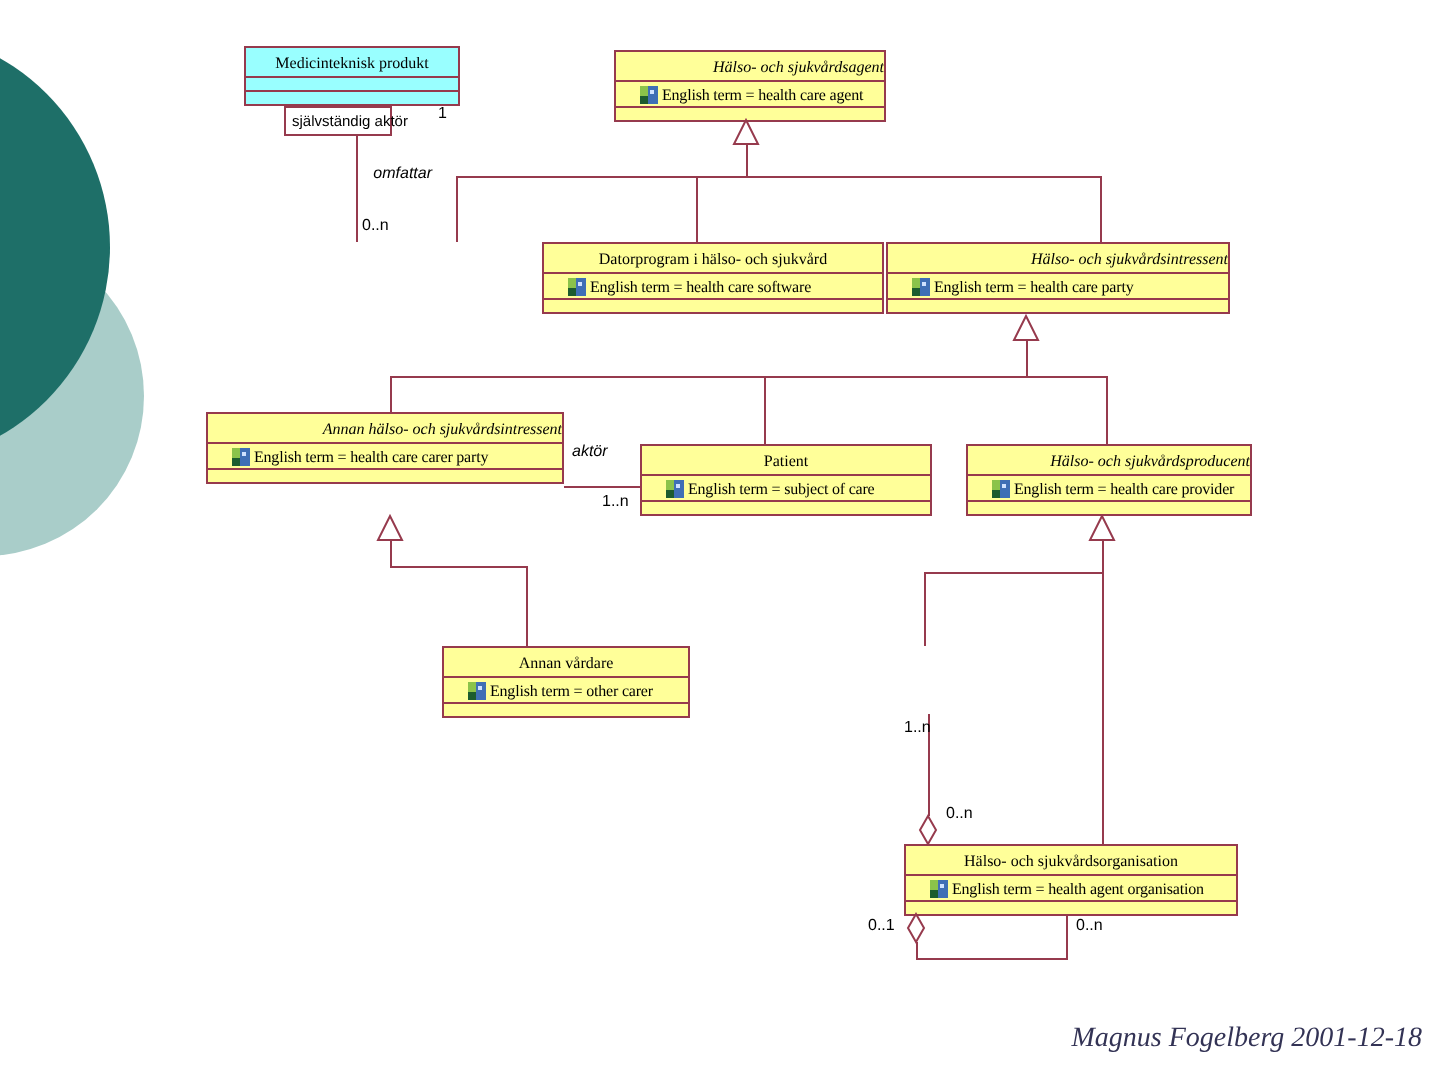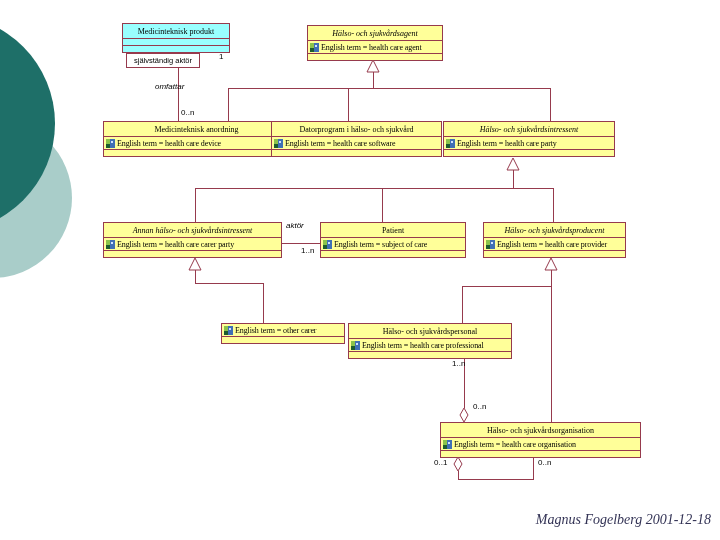--- a/index.html
+++ b/index.html
@@ -17,23 +17,23 @@
   .circle{position:absolute;border-radius:50%;}
   .circle.light{left:-88px;top:118px;width:160px;height:160px;background:#a9cdc9;z-index:1;}
   .circle.dark{left:-162px;top:15px;width:217px;height:217px;background:#1e6f68;z-index:2;}
 
   
   .cbox{position:absolute;background:var(--yellow);border:1px solid var(--maroon);
         box-sizing:border-box;z-index:5;font-family:Liberation Serif, serif;}
   .cbox.cyan{background:var(--cyan);}
   .ctitle{font-size:8px;line-height:13px;height:13px;text-align:center;
           border-bottom:1px solid var(--maroon);white-space:nowrap;overflow:hidden;padding-top:1px;}
-  .ctitle.abstract{font-style:italic;}
+  .ctitle.abstract{font-style:italic;text-align:right;}
   .cattr{height:12px;border-bottom:1px solid var(--maroon);display:flex;align-items:center;
-         gap:2px;padding:0 2px;font-size:8px;white-space:nowrap;overflow:hidden;}
+         gap:2px;padding:0 12px;font-size:8px;white-space:nowrap;overflow:hidden;}
   .cempty{height:6px;}
   .cempty.tall{height:6px;border-bottom:1px solid var(--maroon);}
   .aicon{width:9px;height:9px;flex:0 0 9px;display:inline-block;}
   .aterm{white-space:nowrap;letter-spacing:-0.1px;}
 
   .rolebox{position:absolute;background:#ffffff;border:1px solid var(--maroon);
            box-sizing:border-box;font-size:7.5px;line-height:13px;text-align:center;
            white-space:nowrap;z-index:6;padding:0 3px;}
 
   
@@ -100,64 +100,51 @@
       <polygon points="7,1 13,13 1,13" fill="#ffffff" stroke="#963a4d" stroke-width="1"></polygon>
     </svg>
   <svg class="glyph" style="left:459px;top:407px" width="10" height="16">
       <polygon points="5,1 9,8 5,15 1,8" fill="#ffffff" stroke="#963a4d" stroke-width="1"></polygon>
     </svg>
   <svg class="glyph" style="left:453px;top:456px" width="10" height="16">
       <polygon points="5,1 9,8 5,15 1,8" fill="#ffffff" stroke="#963a4d" stroke-width="1"></polygon>
     </svg>
 
   <div class="lbl" style="left:219px;top:52px">1</div>
-  <div class="lbl it" style="left:155px;top:82px;width:50px;text-align:left">omfattar</div>
+  <div class="lbl it" style="left:166px;top:82px;width:50px;text-align:right">omfattar</div>
   <div class="lbl" style="left:181px;top:108px">0..n</div>
   <div class="lbl it" style="left:286px;top:221px">aktör</div>
   <div class="lbl" style="left:301px;top:246px">1..n</div>
   <div class="lbl" style="left:452px;top:359px">1..n</div>
   <div class="lbl" style="left:473px;top:402px">0..n</div>
   <div class="lbl" style="left:434px;top:458px">0..1</div>
   <div class="lbl" style="left:538px;top:458px">0..n</div>
 
   <div class="cbox cyan" style="left:122px;top:23px;width:108px">
     <div class="ctitle">Medicinteknisk produkt</div>
     <div class="cempty tall"></div>
     <div class="cempty"></div>
   </div>
 
-  <div class="rolebox" style="left:126px;top:53px;width:74px;height:15px">självständig aktör</div>
+  <div class="rolebox" style="left:142px;top:53px;width:54px;height:15px">självständig aktör</div>
 
   <div class="cbox" style="left:307px;top:25px;width:136px">
     <div class="ctitle abstract">Hälso- och sjukvårdsagent</div>
     <div class="cattr">
       <svg class="aicon" viewBox="0 0 9 9">
           <rect x="0" y="0" width="4" height="5" fill="#8bc34a"></rect>
           <rect x="0" y="5" width="4" height="4" fill="#1c5c2e"></rect>
           <rect x="4" y="0" width="5" height="9" fill="#3f6fb5"></rect>
           <rect x="5" y="2" width="2" height="2" fill="#cfe2ff"></rect>
         </svg>
       <span class="aterm">English term = health care agent</span>
     </div>
     <div class="cempty"></div>
   </div>
 
-  <div class="cbox" style="left:103px;top:121px;width:187px">
-    <div class="ctitle">Medicinteknisk anordning</div>
-    <div class="cattr">
-      <svg class="aicon" viewBox="0 0 9 9">
-          <rect x="0" y="0" width="4" height="5" fill="#8bc34a"></rect>
-          <rect x="0" y="5" width="4" height="4" fill="#1c5c2e"></rect>
-          <rect x="4" y="0" width="5" height="9" fill="#3f6fb5"></rect>
-          <rect x="5" y="2" width="2" height="2" fill="#cfe2ff"></rect>
-        </svg>
-      <span class="aterm">English term = health care device</span>
-    </div>
-    <div class="cempty"></div>
-  </div>
 
   <div class="cbox" style="left:271px;top:121px;width:171px">
     <div class="ctitle">Datorprogram i hälso- och sjukvård</div>
     <div class="cattr">
       <svg class="aicon" viewBox="0 0 9 9">
           <rect x="0" y="0" width="4" height="5" fill="#8bc34a"></rect>
           <rect x="0" y="5" width="4" height="4" fill="#1c5c2e"></rect>
           <rect x="4" y="0" width="5" height="9" fill="#3f6fb5"></rect>
           <rect x="5" y="2" width="2" height="2" fill="#cfe2ff"></rect>
         </svg>
@@ -173,21 +160,21 @@
           <rect x="0" y="0" width="4" height="5" fill="#8bc34a"></rect>
           <rect x="0" y="5" width="4" height="4" fill="#1c5c2e"></rect>
           <rect x="4" y="0" width="5" height="9" fill="#3f6fb5"></rect>
           <rect x="5" y="2" width="2" height="2" fill="#cfe2ff"></rect>
         </svg>
       <span class="aterm">English term = health care party</span>
     </div>
     <div class="cempty"></div>
   </div>
 
-  <div class="cbox" style="left:103px;top:222px;width:179px">
+  <div class="cbox" style="left:103px;top:206px;width:179px">
     <div class="ctitle abstract">Annan hälso- och sjukvårdsintressent</div>
     <div class="cattr">
       <svg class="aicon" viewBox="0 0 9 9">
           <rect x="0" y="0" width="4" height="5" fill="#8bc34a"></rect>
           <rect x="0" y="5" width="4" height="4" fill="#1c5c2e"></rect>
           <rect x="4" y="0" width="5" height="9" fill="#3f6fb5"></rect>
           <rect x="5" y="2" width="2" height="2" fill="#cfe2ff"></rect>
         </svg>
       <span class="aterm">English term = health care carer party</span>
     </div>
@@ -216,55 +203,43 @@
           <rect x="0" y="5" width="4" height="4" fill="#1c5c2e"></rect>
           <rect x="4" y="0" width="5" height="9" fill="#3f6fb5"></rect>
           <rect x="5" y="2" width="2" height="2" fill="#cfe2ff"></rect>
         </svg>
       <span class="aterm">English term = health care provider</span>
     </div>
     <div class="cempty"></div>
   </div>
 
   <div class="cbox" style="left:221px;top:323px;width:124px">
+    <div class="ctitle">Annan vårdare</div>
     <div class="cattr">
       <svg class="aicon" viewBox="0 0 9 9">
           <rect x="0" y="0" width="4" height="5" fill="#8bc34a"></rect>
           <rect x="0" y="5" width="4" height="4" fill="#1c5c2e"></rect>
           <rect x="4" y="0" width="5" height="9" fill="#3f6fb5"></rect>
           <rect x="5" y="2" width="2" height="2" fill="#cfe2ff"></rect>
         </svg>
       <span class="aterm">English term = other carer</span>
     </div>
     <div class="cempty"></div>
   </div>
 
-  <div class="cbox" style="left:348px;top:323px;width:164px">
-    <div class="ctitle">Hälso- och sjukvårdspersonal</div>
-    <div class="cattr">
-      <svg class="aicon" viewBox="0 0 9 9">
-          <rect x="0" y="0" width="4" height="5" fill="#8bc34a"></rect>
-          <rect x="0" y="5" width="4" height="4" fill="#1c5c2e"></rect>
-          <rect x="4" y="0" width="5" height="9" fill="#3f6fb5"></rect>
-          <rect x="5" y="2" width="2" height="2" fill="#cfe2ff"></rect>
-        </svg>
-      <span class="aterm">English term = health care professional</span>
-    </div>
-    <div class="cempty"></div>
-  </div>
-
-  <div class="cbox" style="left:440px;top:422px;width:201px">
+
+  <div class="cbox" style="left:452px;top:422px;width:167px">
     <div class="ctitle">Hälso- och sjukvårdsorganisation</div>
     <div class="cattr">
       <svg class="aicon" viewBox="0 0 9 9">
           <rect x="0" y="0" width="4" height="5" fill="#8bc34a"></rect>
           <rect x="0" y="5" width="4" height="4" fill="#1c5c2e"></rect>
           <rect x="4" y="0" width="5" height="9" fill="#3f6fb5"></rect>
           <rect x="5" y="2" width="2" height="2" fill="#cfe2ff"></rect>
         </svg>
-      <span class="aterm">English term = health care organisation</span>
+      <span class="aterm">English term = health agent organisation</span>
     </div>
     <div class="cempty"></div>
   </div>
 
   <div class="signature">Magnus Fogelberg 2001-12-18</div>
 
 </div>
 
 </body></html>

